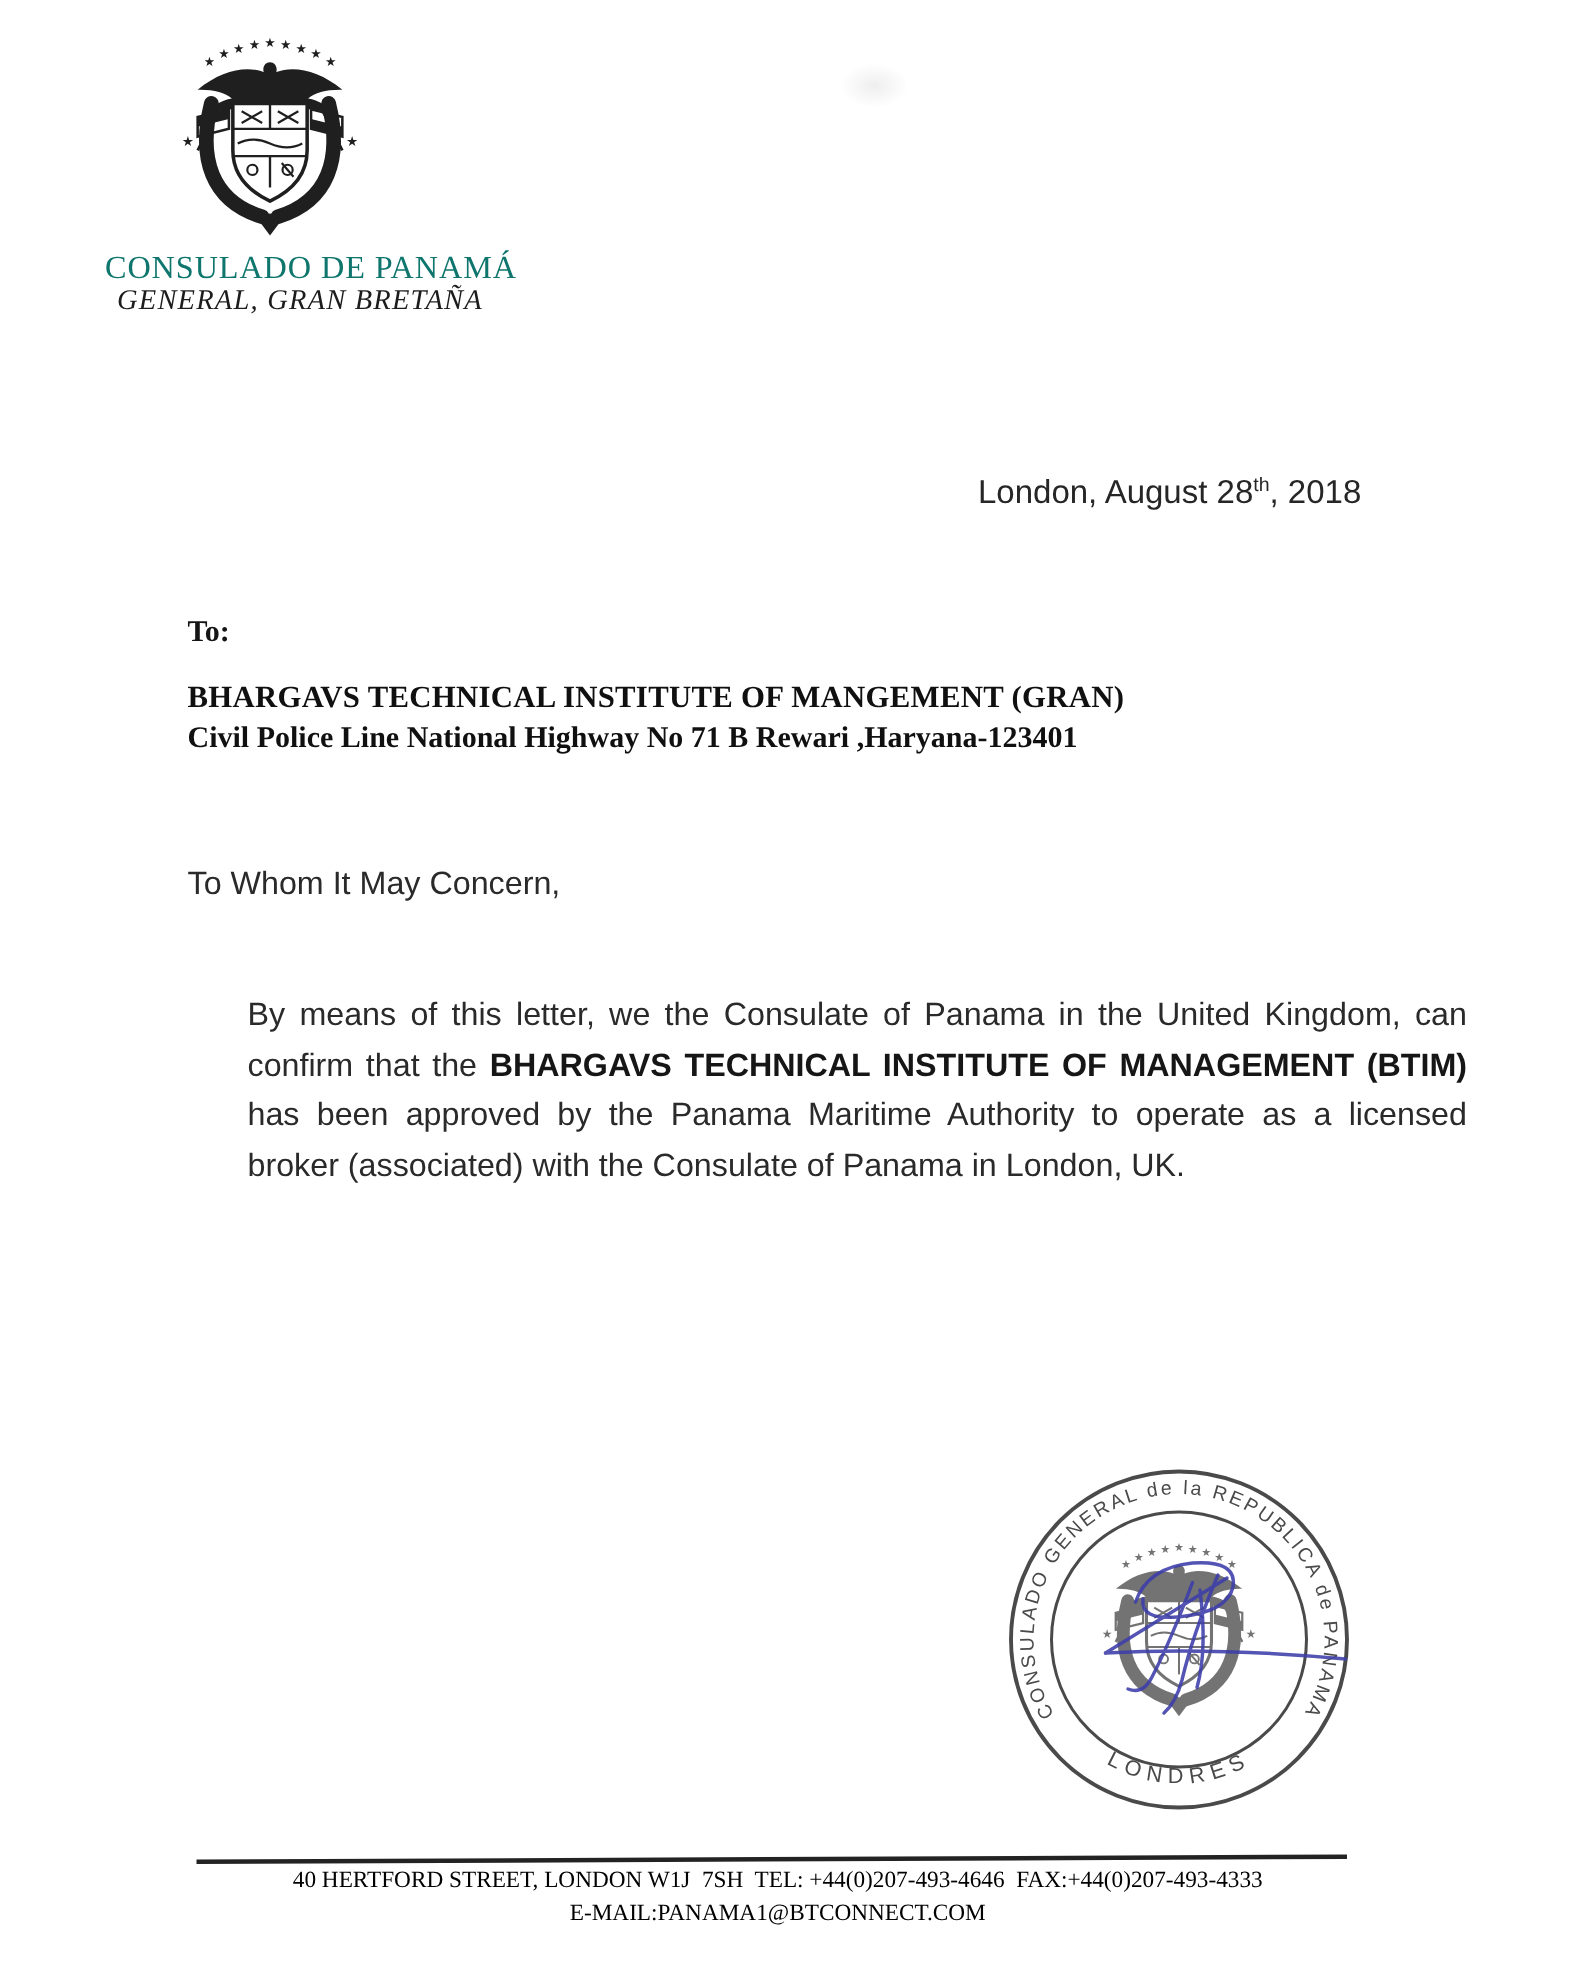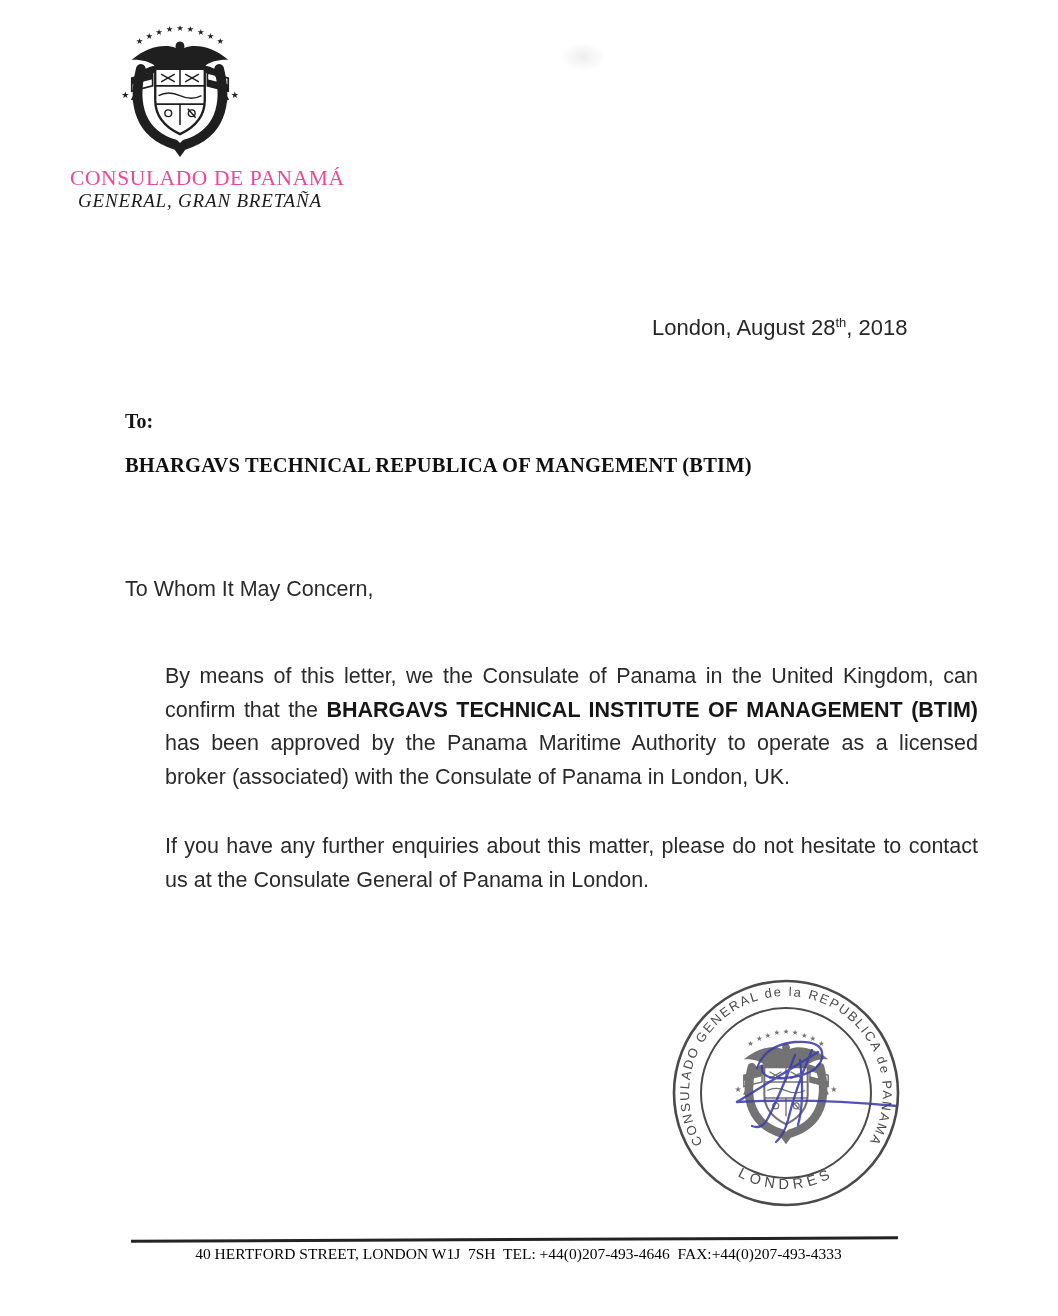--- a/index.html
+++ b/index.html
@@ -15,21 +15,21 @@
   
   .emblem {
     position:absolute; left:114px; top:22px;
     width:132px; height:146px;
     color:#1f1f1f;
   }
   .org-name {
     position:absolute; left:70px; top:166px;
     font-family:"Liberation Serif", serif;
     font-size:21.5px; letter-spacing:0.6px;
-    color:#ec4899; white-space:pre;text-align:right;
+    color:#0f766e; white-space:pre;text-align:right;
   }
   .org-location {
     position:absolute; left:78px; top:190px;
     font-family:"Liberation Serif", serif;
     font-style:italic;
     font-size:19px; letter-spacing:0.8px;
     color:#1c1c1c; white-space:pre;
   }
   .smudge {
     position:absolute; left:560px; top:42px; width:46px; height:30px;
@@ -161,27 +161,27 @@
   <svg class="emblem" viewBox="0 0 100 112">
     <use href="#coat" width="100" height="112"></use>
   </svg>
   <div class="smudge"></div>
   <div class="org-name">CONSULADO DE PANAMÁ</div>
   <div class="org-location">GENERAL, GRAN BRETAÑA</div>
 
   <div class="date-line"><span>London, August 28</span><sup>th</sup><span>, 2018</span></div>
 
   <div class="to-label">To:</div>
-  <div class="recipient-name">BHARGAVS TECHNICAL REPUBLICA OF MANGEMENT (BTIM)</div>
+  <div class="recipient-name">BHARGAVS TECHNICAL INSTITUTE OF MANGEMENT (GRAN)</div>
+  <div class="recipient-address">Civil Police Line National Highway No 71 B Rewari ,Haryana-123401</div>
 
   <div class="salutation">To Whom It May Concern,</div>
 
   <div class="para para-1"><span>By means of this letter, we the Consulate of Panama in the United Kingdom, can confirm that the </span><b>BHARGAVS TECHNICAL INSTITUTE OF MANAGEMENT (BTIM)</b><span> has been approved by the Panama Maritime Authority to operate as a licensed broker (associated) with the Consulate of Panama in London, UK.</span></div>
 
-  <div class="para para-2">If you have any further enquiries about this matter, please do not hesitate to contact us at the Consulate General of Panama in London.</div>
 
 
   <div class="seal-wrap">
     <svg viewBox="0 0 372 262">
       <defs>
         <path id="sealTop" d="M 51.7,190.4 A 97,97 0 1 1 200.3,190.4"></path>
         <path id="sealBottom" d="M 64.3,201.5 A 96,96 0 0 0 187.7,201.5"></path>
       </defs>
       <g stroke="#4a4a4a" fill="none">
         <circle cx="126" cy="128" r="112" stroke-width="2.6"></circle>
@@ -200,14 +200,15 @@
         <path d="M 135,90 Q 120,130 108,153 Q 102,165 92,161"></path>
         <path d="M 77,137 L 158,87"></path>
         <path d="M 77,137 Q 150,133 237,141"></path>
         <path d="M 140,95 Q 145,135 138,160"></path>
       </g>
     </svg>
   </div>
 
   <div class="footer-rule"></div>
   <div class="footer-line footer-line-1">40 HERTFORD STREET, LONDON W1J  7SH  TEL: +44(0)207-493-4646  FAX:+44(0)207-493-4333</div>
+  <div class="footer-line footer-line-2">E-MAIL:PANAMA1@BTCONNECT.COM</div>
 
 </div>
 
 </body></html>

